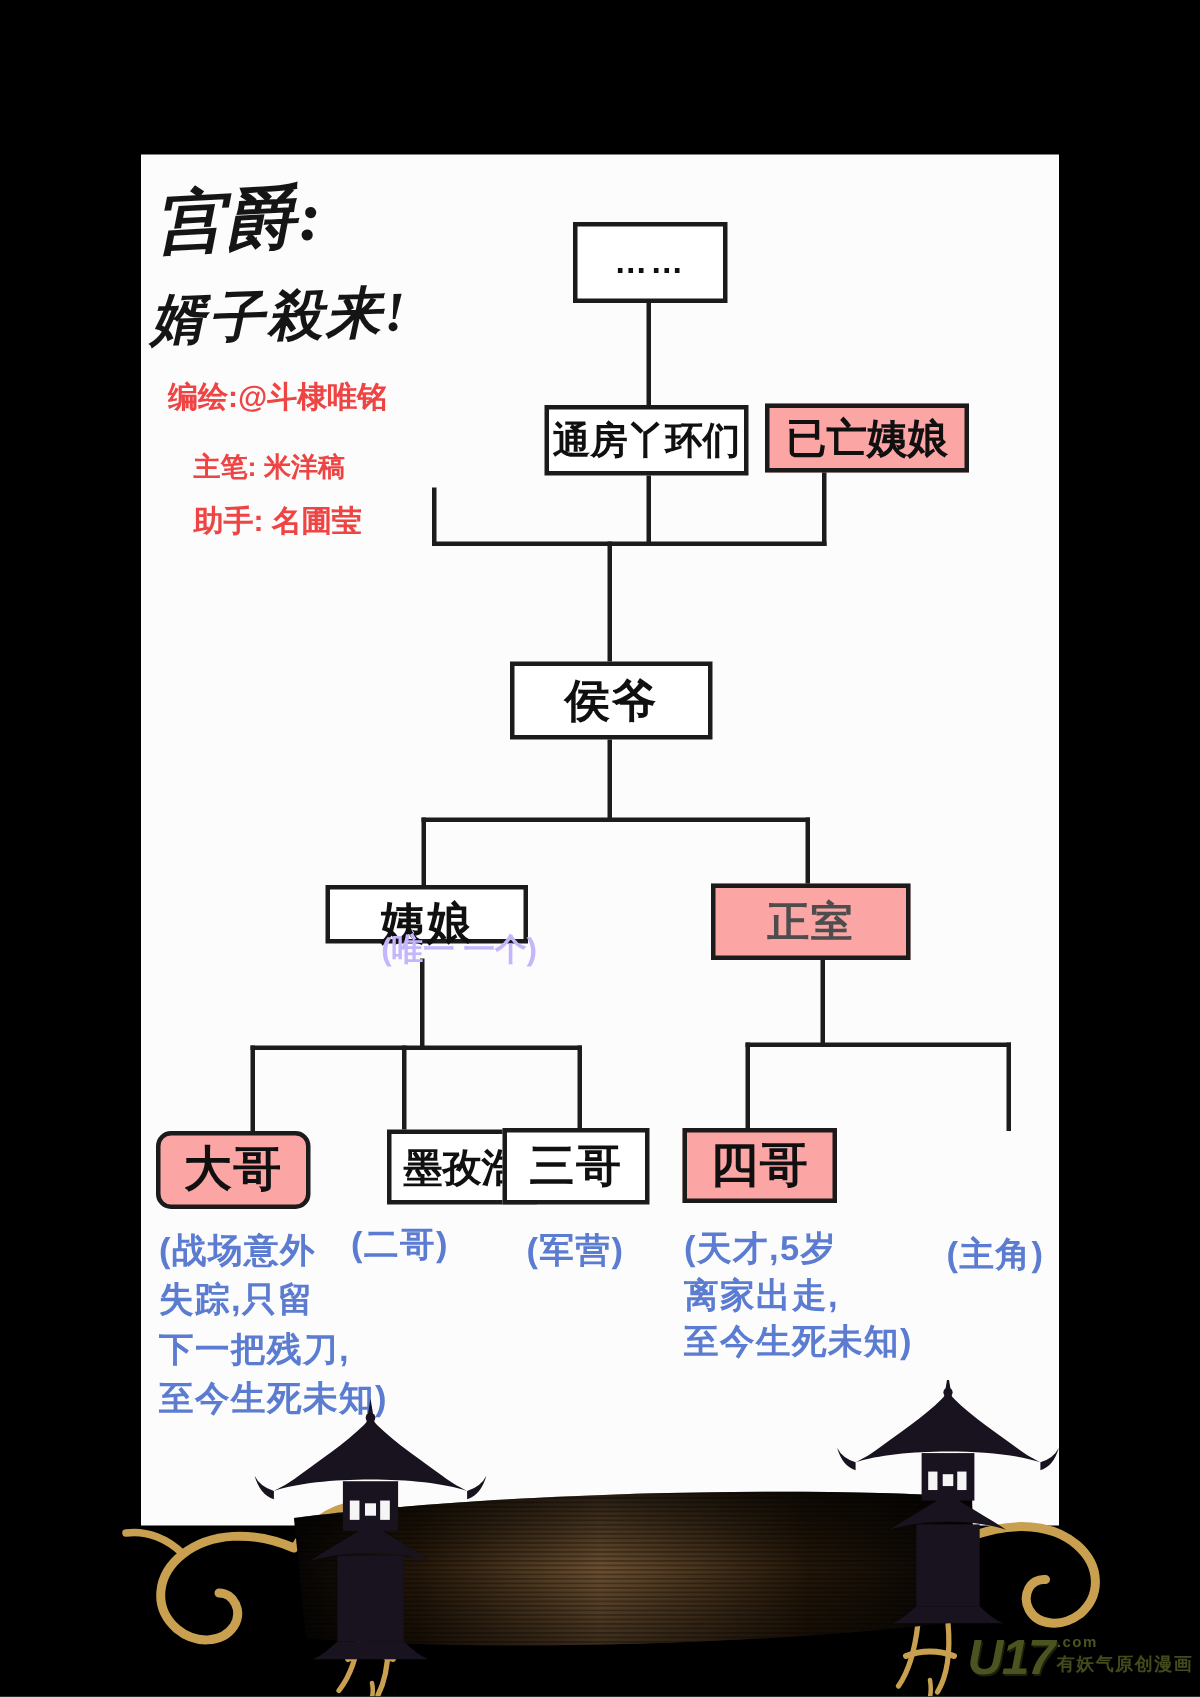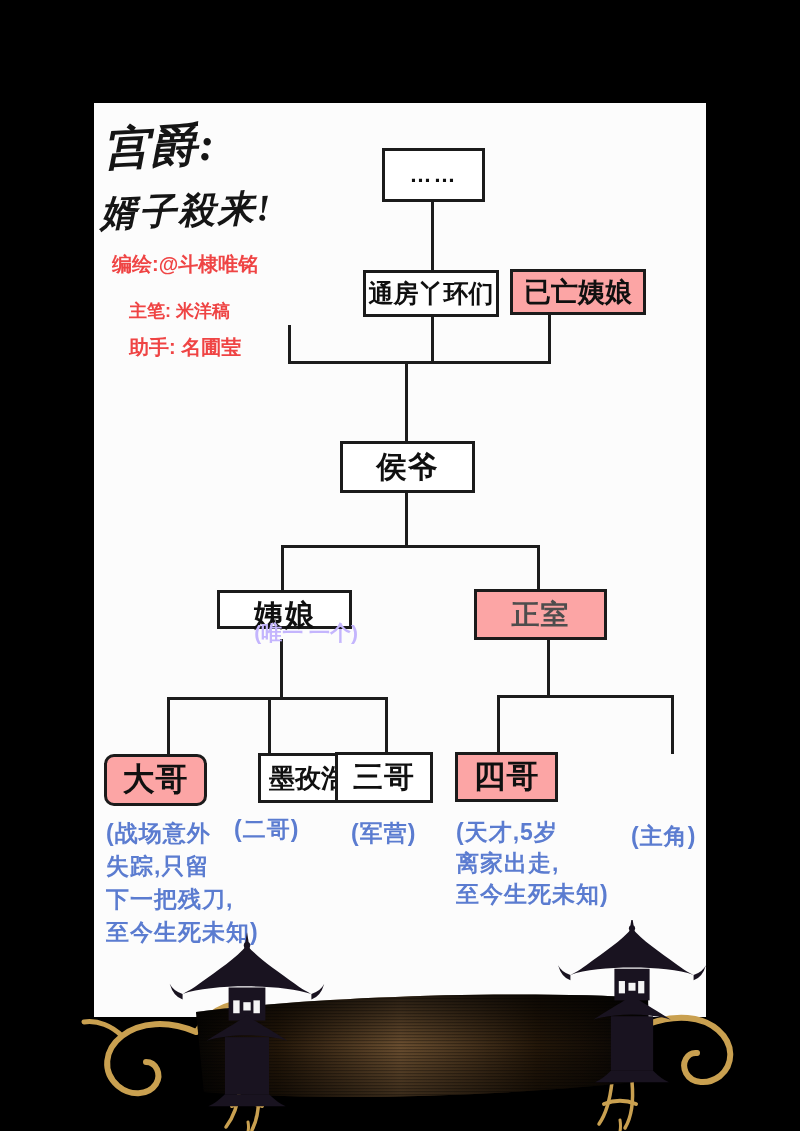--- a/index.html
+++ b/index.html
@@ -153,13 +153,20 @@
     </g>
 
     <path d="M196,92 C320,76 520,70 648,78 L650,160 C520,176 330,182 204,172 Z" fill="url(#slab-grad)"></path>
     <path d="M196,92 C320,76 520,70 648,78 L650,160 C520,176 330,182 204,172 Z" fill="url(#scan)" opacity="0.3"></path>
     <path d="M196,92 C320,76 520,70 648,78 L650,160 C520,176 330,182 204,172 Z" fill="url(#slab-shade)"></path>
 
     <use href="#pagoda-shape" transform="translate(247,27) scale(0.92)"></use>
     <use href="#pagoda-shape" transform="translate(632,10) scale(0.88)"></use>
   </svg>
 
+  <div id="logo">
+    <span class="u17">U17</span>
+    <span class="logo-right">
+      <span class="com">.com</span>
+      <span class="tagline">有妖气原创漫画</span>
+    </span>
+  </div>
 </div>
 
 </body></html>

